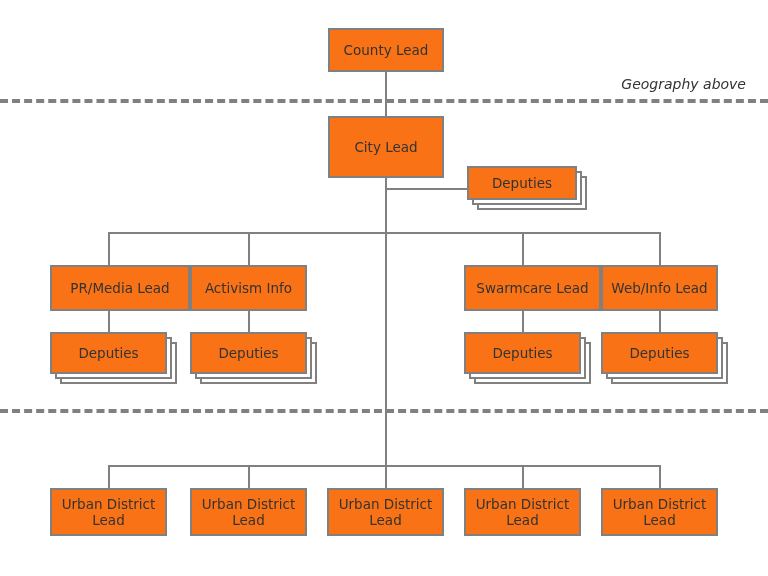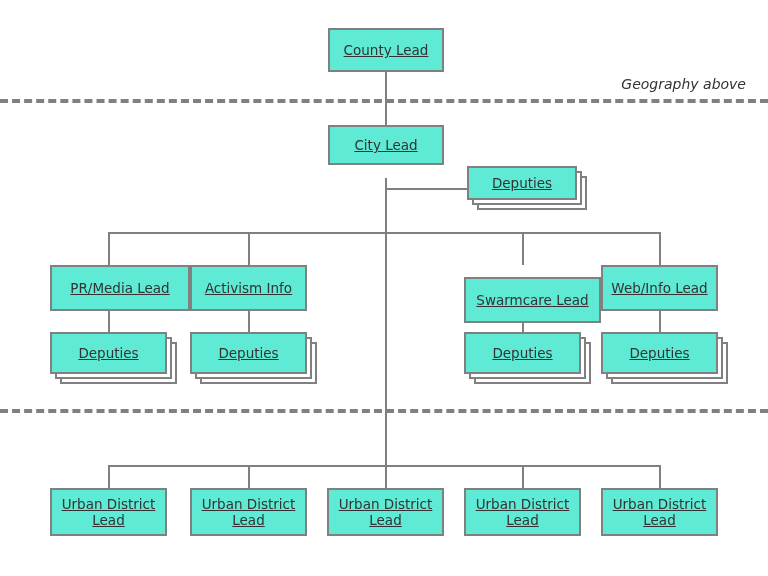--- a/index.html
+++ b/index.html
@@ -37,31 +37,30 @@
     left: 0;
     width: 768px;
     height: 0;
     border-top: 4px dashed #808080;
   }
 
   
   .node {
     position: absolute;
     box-sizing: border-box;
-    background: #5eead4;
+    background: #f97316;
     border: 2px solid #808080;
     color: #333333;
     font-size: 13.5px;
     line-height: 16px;
     display: flex;
     align-items: center;
     justify-content: center;
     text-align: center;
     z-index: 5;
-    text-decoration: underline;
   }
   .node .node-label {
     display: block;
     padding: 0 4px;
     white-space: pre-line;
   }
 
   
   .stack {
     position: absolute;
@@ -124,21 +123,21 @@
 
   <div class="lane-caption" style="right:22px; top:76px;">Geography above</div>
   <div class="dashed-rule" style="top:99px;"></div>
 
   <div class="dashed-rule" style="top:409px;"></div>
 
   <div class="node" style="left:328px; top:28px; width:116px; height:44px;">
     <span class="node-label">County Lead</span>
   </div>
 
-  <div class="node" style="left:328px; top:125px; width:116px; height:40px;">
+  <div class="node" style="left:328px; top:116px; width:116px; height:62px;">
     <span class="node-label">City Lead</span>
   </div>
 
   <div class="stack" style="left:467px; top:166px; width:120px; height:44px;">
     <div class="layer back2" style="width:110px; height:34px;"></div>
     <div class="layer back1" style="width:110px; height:34px;"></div>
     <div class="node" style="width:110px; height:34px;">
       <span class="node-label">Deputies</span>
     </div>
   </div>
@@ -158,21 +157,21 @@
     <span class="node-label">Activism Info</span>
   </div>
   <div class="stack" style="left:190px; top:332px; width:127px; height:52px;">
     <div class="layer back2" style="width:117px; height:42px;"></div>
     <div class="layer back1" style="width:117px; height:42px;"></div>
     <div class="node" style="width:117px; height:42px;">
       <span class="node-label">Deputies</span>
     </div>
   </div>
 
-  <div class="node" style="left:464px; top:265px; width:137px; height:46px;margin-top:12px;">
+  <div class="node" style="left:464px; top:265px; width:137px; height:46px;">
     <span class="node-label">Swarmcare Lead</span>
   </div>
   <div class="stack" style="left:464px; top:332px; width:127px; height:52px;">
     <div class="layer back2" style="width:117px; height:42px;"></div>
     <div class="layer back1" style="width:117px; height:42px;"></div>
     <div class="node" style="width:117px; height:42px;">
       <span class="node-label">Deputies</span>
     </div>
   </div>
 

